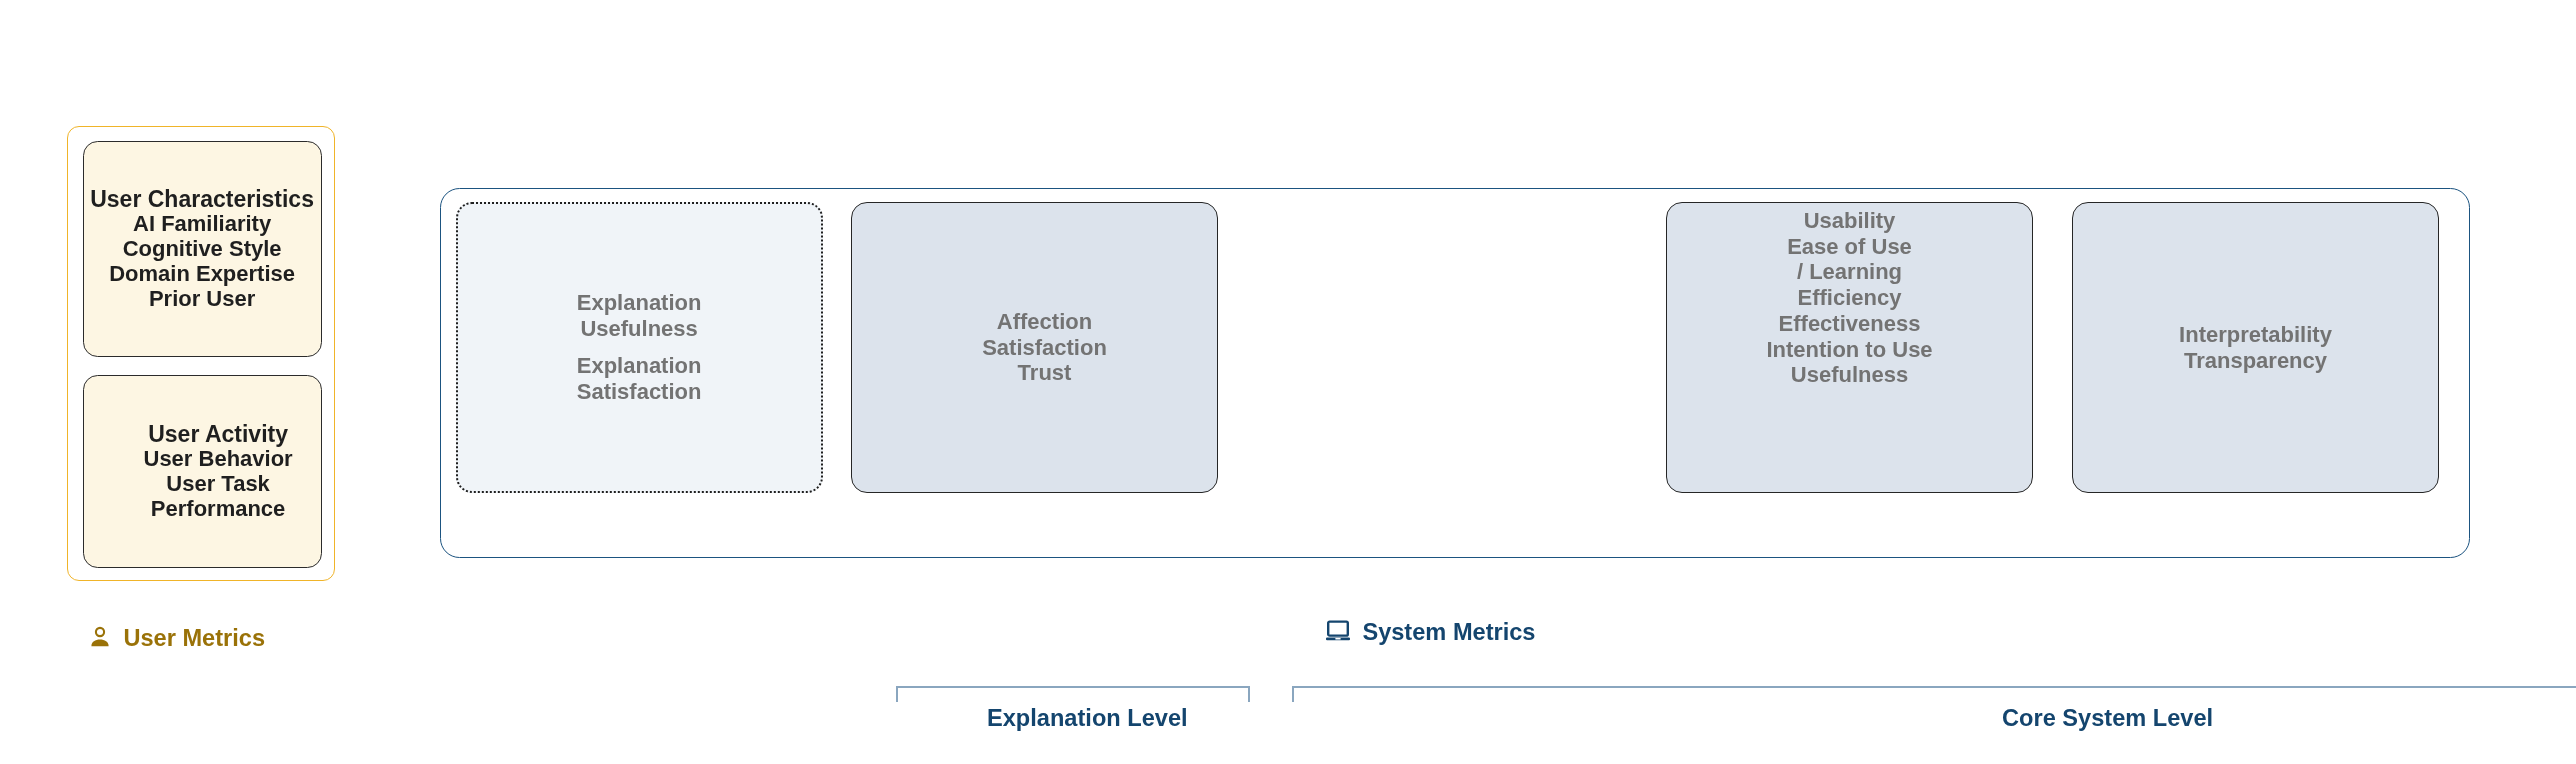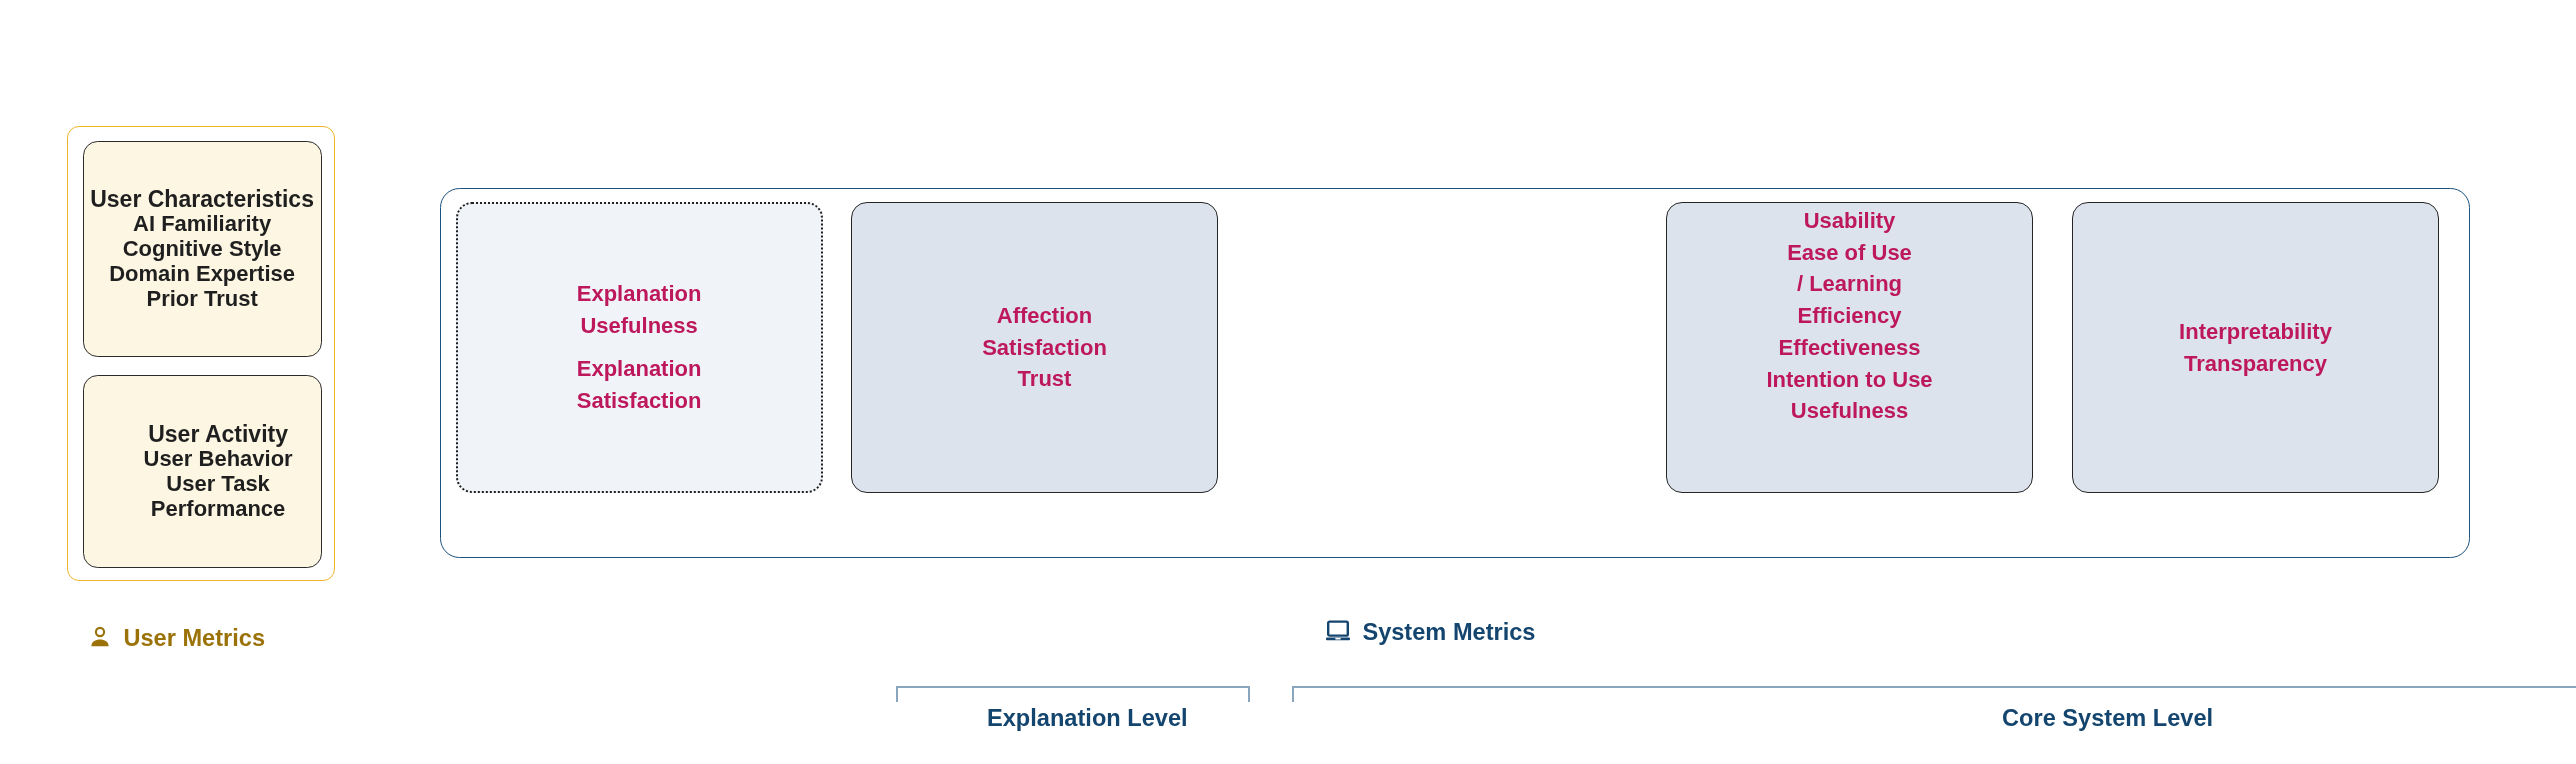--- a/index.html
+++ b/index.html
@@ -94,24 +94,24 @@
     display: flex;
     flex-direction: column;
     align-items: center;
     justify-content: center;
     height: 291px;
   }
   .sys-card .line {
     font-size: 22px;
     line-height: 1.17;
     white-space: nowrap;
-    color: #be185d;
+    color: #737373;
   }
   .sys-card .title { font-weight: bold; font-size: 22px; }
-  .sys-card .sub   { font-weight: bold; font-size: 22px; margin-top: 6px; }
+  .sys-card .sub   { font-weight: bold; font-size: 22px; }
 
   
   #card-explanation {
     left: 14.6px;
     width: 367px;
     background: #f0f4f8;
     border: 2.4px dotted #1f1f1f;
   }
   #card-explanation .line { font-weight: bold; }
   #card-explanation .spacer { height: 11.4px; }
@@ -146,21 +146,21 @@
 </head>
 <body>
 
 <div id="user-group">
 
   <div class="cream-card" id="user-characteristics-card">
     <div class="line title">User Characteristics</div>
     <div class="line">AI Familiarity</div>
     <div class="line">Cognitive Style</div>
     <div class="line">Domain Expertise</div>
-    <div class="line">Prior Trust</div>
+    <div class="line">Prior User</div>
   </div>
 
   <div class="cream-card" id="user-activity-card">
     <div class="line title">User Activity</div>
     <div class="line">User Behavior</div>
     <div class="line">User Task</div>
     <div class="line">Performance</div>
   </div>
 
 </div>

